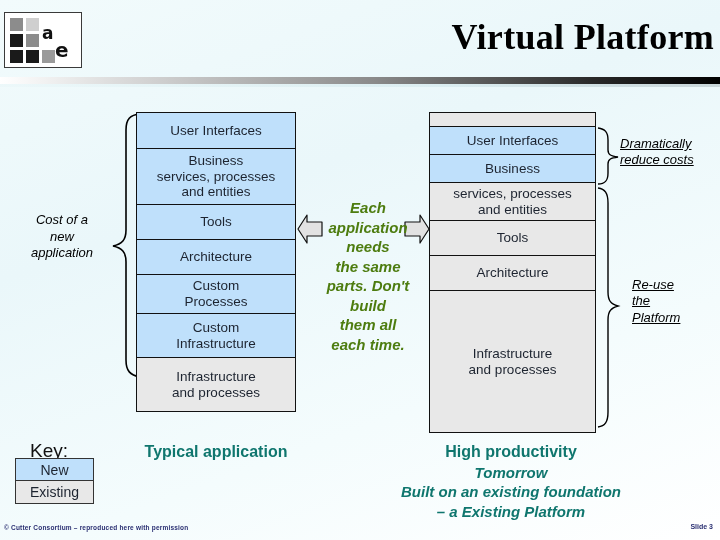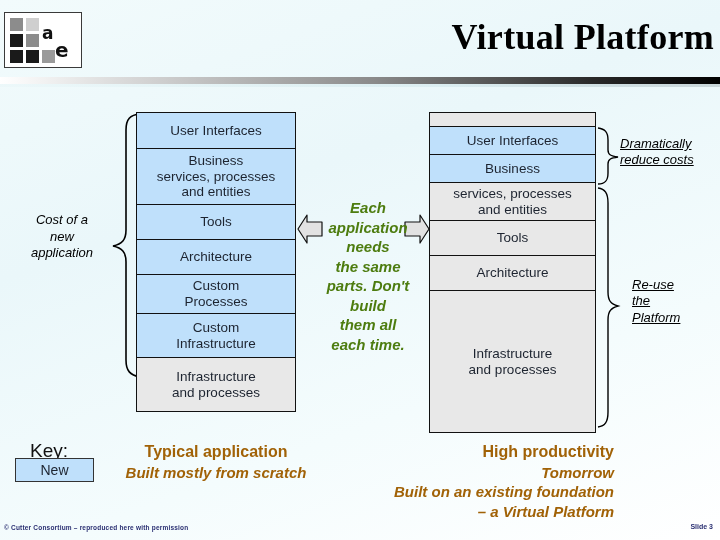--- a/index.html
+++ b/index.html
@@ -84,25 +84,25 @@
   
   #keyLabel{position:absolute;left:30px;top:440px;font-size:19px;color:#111;}
   #keyBox{position:absolute;left:15px;top:458px;width:79px;border:1px solid #333;box-sizing:border-box;}
   #keyBox .krow{
     height:22px;box-sizing:border-box;border-bottom:1px solid #333;
     display:flex;align-items:center;justify-content:center;font-size:14px;color:#1d2430;
   }
   #keyBox .krow:last-child{border-bottom:none;}
 
   
-  .caption{position:absolute;text-align:center;color:#a16207;}
+  .caption{position:absolute;text-align:center;color:#0f766e;}
   .caption .hl{font-weight:bold;font-size:16px;display:block;line-height:1.30;}
   .caption .it{font-weight:bold;font-style:italic;font-size:15px;display:block;line-height:1.30;}
   #capLeft{left:108px;top:442px;width:216px;}
-  #capRight{left:368px;top:442px;width:246px;text-align:right;}
+  #capRight{left:388px;top:442px;width:246px;}
 
   #copyright{
     position:absolute;left:4px;top:524px;font-size:6.5px;color:#2a2f72;
     font-weight:bold;letter-spacing:.2px;
   }
   #slideno{
     position:absolute;right:7px;top:523px;font-size:7px;color:#2a2f72;font-weight:bold;
   }
 </style>
 </head>
@@ -168,29 +168,29 @@
   <svg class="brace" style="left:596px;top:186px;" width="26" height="243" viewBox="0 0 26 243">
     <path d="M2 2 C9 3 12 7 12 17 L12 106 C12 115 15 118 22 120 C15 122 12 125 12 134 L12 226 C12 236 9 240 2 241" fill="none" stroke="#000" stroke-width="1.4"></path>
   </svg>
 
   <div class="callout" id="callTop">Dramatically<br>reduce costs</div>
   <div class="callout" id="callBot">Re-use<br>the<br>Platform</div>
 
   <div id="keyLabel">Key:</div>
   <div id="keyBox">
       <div class="krow" style="background: rgb(191, 224, 251);">New</div>
+      <div class="krow" style="background: rgb(232, 232, 232);">Existing</div>
     </div>
 
   <div class="caption" id="capLeft">
     <span class="hl">Typical application</span>
-    <span class="it">Built mostly from scratch</span>
   </div>
   <div class="caption" id="capRight">
     <span class="hl">High productivity</span>
     <span class="it">Tomorrow</span>
     <span class="it">Built on an existing foundation</span>
-    <span class="it">– a Virtual Platform</span>
+    <span class="it">– a Existing Platform</span>
   </div>
 
   <div id="copyright">© Cutter Consortium – reproduced here with permission</div>
   <div id="slideno">Slide 3</div>
 
 </div>
 
 </body></html>

